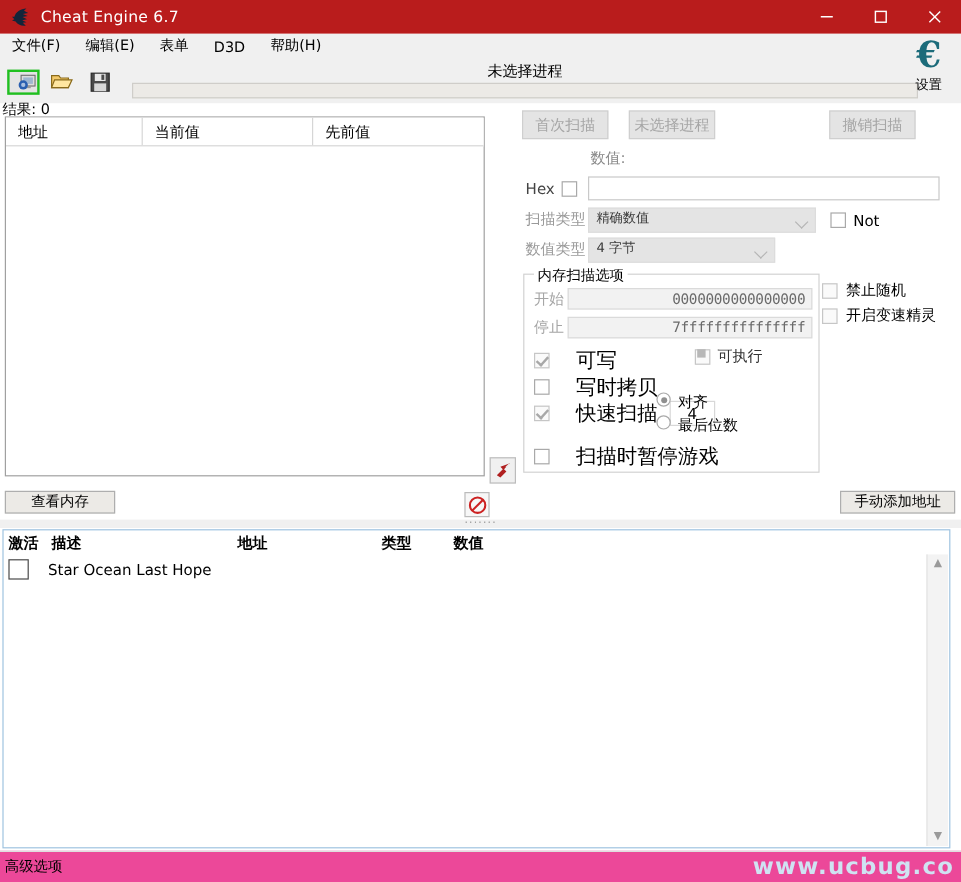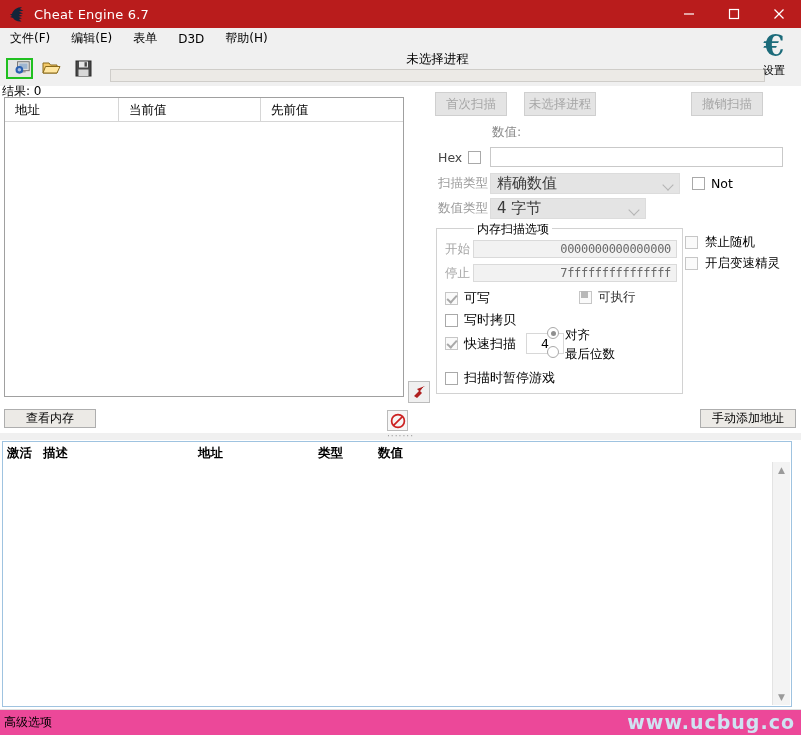--- a/index.html
+++ b/index.html
@@ -71,38 +71,38 @@
   .cbox.checked-gray:after{content:"";position:absolute;left:3px;top:0px;width:4px;height:8px;
         border:solid #a8a8a8;border-width:0 2px 2px 0;transform:rotate(42deg);}
   .cbox.square-gray:after{content:"";position:absolute;left:2px;top:2px;width:7px;height:7px;background:#b8b8b8;}
   .valinput{flex:1;height:20px;margin-left:9px;background:#fff;border:1px solid #c9c9c9;box-sizing:border-box;}
 
   .selrow{position:absolute;left:8px;height:22px;display:flex;align-items:center;width:350px;}
   .selrow.r1{top:80px;}
   .selrow.r2{top:105px;}
   .sellabel{width:52px;font-size:12.5px;color:#9a9a9a;}
   .sel{height:21px;background:#e4e4e4;border:1px solid #dcdcdc;box-sizing:border-box;position:relative;
-       display:flex;align-items:flex-end;padding-left:6px;font-size:15px;color:#3a3a3a;}
+       display:flex;align-items:flex-start;padding-left:6px;font-size:11px;color:#3a3a3a;}
   .sel.w1{width:190px;}
   .sel.w2{width:156px;}
   .chev{position:absolute;right:7px;top:7px;width:7px;height:7px;border:solid #b4b4b4;border-width:0 1.5px 1.5px 0;transform:rotate(45deg);}
   .notwrap{display:flex;align-items:center;margin-left:12px;}
   .notwrap .lbl{margin-left:6px;font-size:12.5px;}
 
   
   .groupbox{position:absolute;left:6px;top:136px;width:247px;height:166px;border:1px solid #d2d2d2;box-sizing:border-box;}
-  .gb-title{position:absolute;left:8px;top:-8px;background:#fff;padding:0 3px;font-size:12px;color:#000;margin-left:29px;}
+  .gb-title{position:absolute;left:8px;top:-8px;background:#fff;padding:0 3px;font-size:12px;color:#000;}
   .rngrow{position:absolute;left:8px;display:flex;align-items:center;height:20px;width:232px;}
   .rngrow.a{top:10px;}
   .rngrow.b{top:34px;}
   .rnglabel{width:28px;font-size:12.5px;color:#a5a5a5;}
   .rngfield{flex:1;height:18px;background:#f2f2f2;border:1px solid #dadada;box-sizing:border-box;
             font-size:12px;color:#6a6a6a;text-align:right;padding-right:5px;line-height:16px;font-family:"DejaVu Sans Mono","Liberation Mono",monospace;letter-spacing:-0.3px;}
   .optrow{position:absolute;left:8px;display:flex;align-items:center;}
-  .optrow .lbl{margin-left:6px;font-size:13px;}
+  .optrow .lbl{margin-left:22px;font-size:17px;}
   .r-wr{top:60px;}
   .r-cow{top:82px;}
   .r-fast{top:104px;}
   .r-pause{top:140px;}
   .execwrap{position:absolute;left:142px;top:60px;display:flex;align-items:center;}
   .execwrap .lbl{margin-left:6px;font-size:12.5px;color:#333;}
   .fastinput{width:38px;height:21px;margin-left:10px;border:1px solid #d8d8d8;background:#fff;box-sizing:border-box;
              font-size:12.5px;display:flex;align-items:center;justify-content:center;}
   .radiocol{position:absolute;left:110px;top:98px;}
   .radiorow{display:flex;height:19px;}
@@ -351,20 +351,24 @@
   </div>
 
   <div class="cheattable">
     <div class="ct-head">
       <div class="ct-col a">激活</div>
       <div class="ct-col b">描述</div>
       <div class="ct-col c">地址</div>
       <div class="ct-col d">类型</div>
       <div class="ct-col e">数值</div>
     </div>
+    <div class="ct-row">
+      <span class="ct-check"></span>
+      <span class="ct-desc">Star Ocean Last Hope</span>
+    </div>
     <div class="ct-scroll">
       <div class="ct-arrow">▲</div>
       <div class="ct-arrow bot">▼</div>
     </div>
   </div>
 
   <div class="bgstrip"></div>
   <div class="statusbar">
     <span class="txt">高级选项</span>
   </div>

